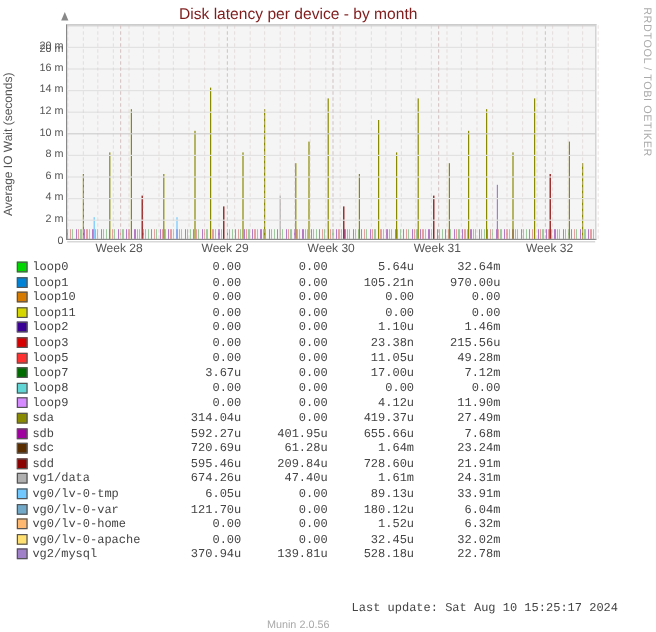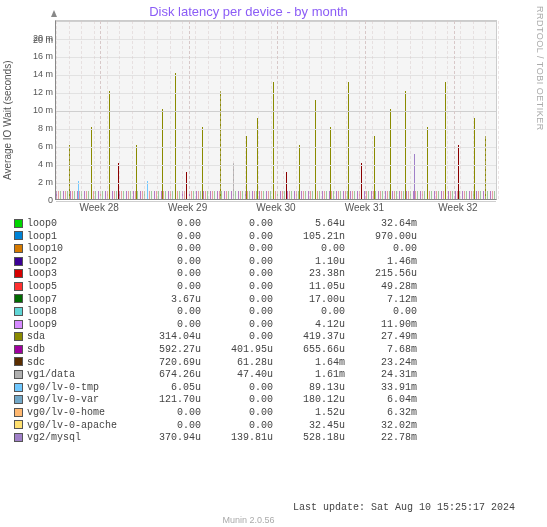--- a/index.html
+++ b/index.html
@@ -17,21 +17,21 @@
     position: relative;
     background: #fff;
   }
   .title {
     position: absolute;
     top: 4px;
     left: 0;
     width: 497px;
     text-align: center;
     font-size: 13px;
-    color: #8b5cf6;
+    color: #7f1d1d;
     font-weight: normal;
   }
   .side-text {
     position: absolute;
     right: 2px;
     top: 6px;
     font-size: 9px;
     color: #aaa;
     writing-mode: vertical-rl;
     letter-spacing: 0.5px;
@@ -277,29 +277,31 @@
       <div class="xt" style="left: 246px;">Week 30</div>
       <div class="xt" style="left: 334.4px;">Week 31</div>
       <div class="xt" style="left: 428px;">Week 32</div>
     </div>
 
   <div class="legend">
     <div id="legend-rows">
         <div class="row"><span class="sw" style="background: rgb(0, 214, 0);"></span><span>loop0                    0.00        0.00       5.64u      32.64m</span></div>
         <div class="row"><span class="sw" style="background: rgb(0, 131, 214);"></span><span>loop1                    0.00        0.00     105.21n     970.00u</span></div>
         <div class="row"><span class="sw" style="background: rgb(214, 122, 0);"></span><span>loop10                   0.00        0.00        0.00        0.00</span></div>
+        <div class="row"><span class="sw" style="background: rgb(214, 214, 0);"></span><span>loop11                   0.00        0.00        0.00        0.00</span></div>
         <div class="row"><span class="sw" style="background: rgb(59, 0, 149);"></span><span>loop2                    0.00        0.00       1.10u       1.46m</span></div>
         <div class="row"><span class="sw" style="background: rgb(214, 0, 0);"></span><span>loop3                    0.00        0.00      23.38n     215.56u</span></div>
         <div class="row"><span class="sw" style="background: rgb(255, 48, 48);"></span><span>loop5                    0.00        0.00      11.05u      49.28m</span></div>
         <div class="row"><span class="sw" style="background: rgb(0, 107, 0);"></span><span>loop7                   3.67u        0.00      17.00u       7.12m</span></div>
         <div class="row"><span class="sw" style="background: rgb(96, 214, 214);"></span><span>loop8                    0.00        0.00        0.00        0.00</span></div>
         <div class="row"><span class="sw" style="background: rgb(214, 138, 255);"></span><span>loop9                    0.00        0.00       4.12u      11.90m</span></div>
         <div class="row"><span class="sw" style="background: rgb(138, 138, 0);"></span><span>sda                   314.04u        0.00     419.37u      27.49m</span></div>
         <div class="row"><span class="sw" style="background: rgb(160, 0, 160);"></span><span>sdb                   592.27u     401.95u     655.66u       7.68m</span></div>
         <div class="row"><span class="sw" style="background: rgb(90, 45, 0);"></span><span>sdc                   720.69u      61.28u       1.64m      23.24m</span></div>
+        <div class="row"><span class="sw" style="background: rgb(139, 0, 0);"></span><span>sdd                   595.46u     209.84u     728.60u      21.91m</span></div>
         <div class="row"><span class="sw" style="background: rgb(176, 176, 176);"></span><span>vg1/data              674.26u      47.40u       1.61m      24.31m</span></div>
         <div class="row"><span class="sw" style="background: rgb(112, 200, 255);"></span><span>vg0/lv-0-tmp            6.05u        0.00      89.13u      33.91m</span></div>
         <div class="row"><span class="sw" style="background: rgb(114, 168, 200);"></span><span>vg0/lv-0-var          121.70u        0.00     180.12u       6.04m</span></div>
         <div class="row"><span class="sw" style="background: rgb(255, 184, 112);"></span><span>vg0/lv-0-home            0.00        0.00       1.52u       6.32m</span></div>
         <div class="row"><span class="sw" style="background: rgb(255, 224, 112);"></span><span>vg0/lv-0-apache          0.00        0.00      32.45u      32.02m</span></div>
         <div class="row"><span class="sw" style="background: rgb(160, 128, 200);"></span><span>vg2/mysql             370.94u     139.81u     528.18u      22.78m</span></div>
       </div>
   </div>
 
   <div class="footer1">Last update: Sat Aug 10 15:25:17 2024</div>

